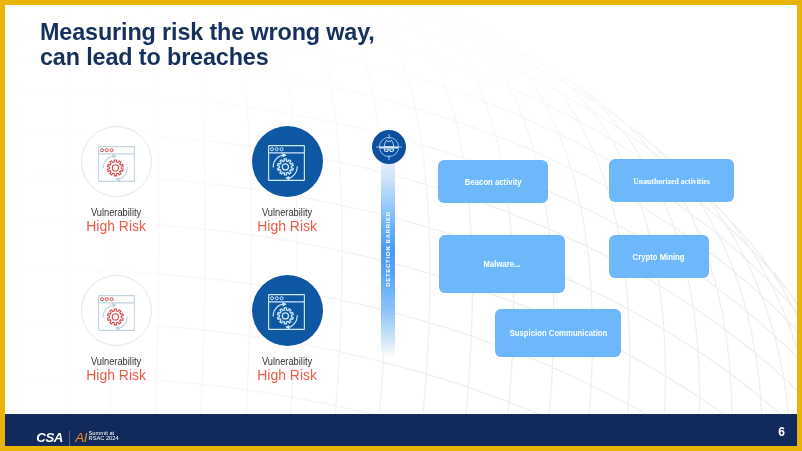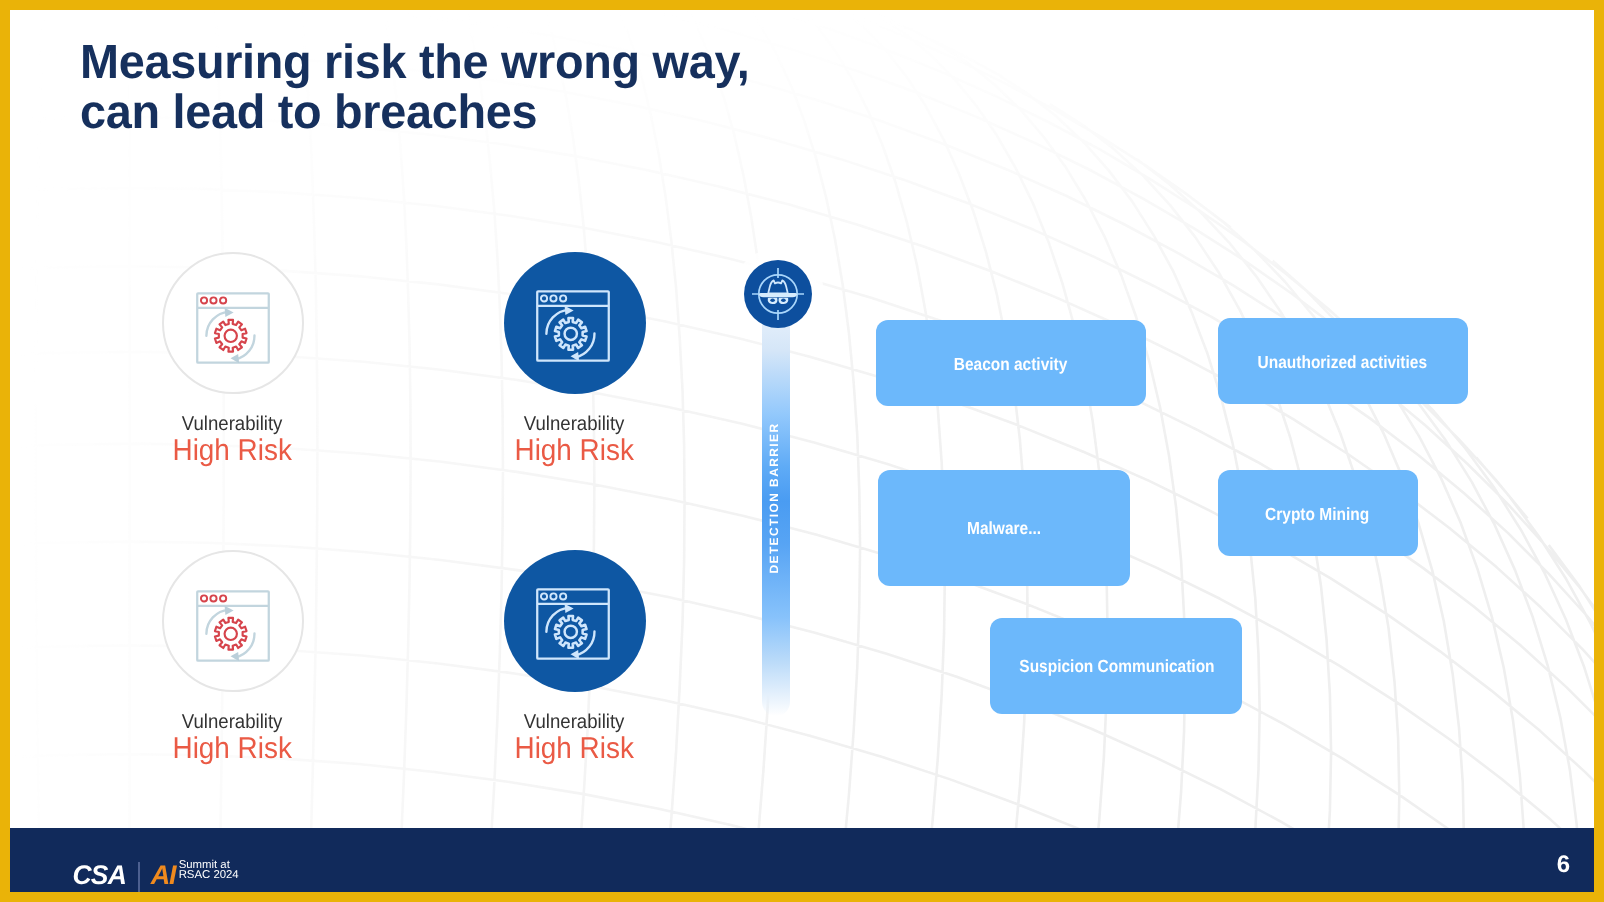--- a/index.html
+++ b/index.html
@@ -58,21 +58,21 @@
         display:flex;align-items:center;justify-content:center;
         color:#ffffff;font-size:8.8px;font-weight:bold;letter-spacing:0px;}
   .bbox>span{display:inline-block;transform:scaleX(0.88);white-space:nowrap;}
 
   
   #footer{position:absolute;left:-1px;bottom:-1px;width:802px;height:33px;background:#112a5b;}
   #logo{position:absolute;left:32px;top:17px;height:40px;display:flex;align-items:flex-start;}
   #logoCSA{font-size:13.5px;font-weight:bold;font-style:italic;color:#ffffff;
            letter-spacing:-0.4px;line-height:1;display:inline-block;transform:scaleX(0.98);}
   #logoDiv{display:inline-block;width:1px;height:15px;background:#4d6090;margin:0 5px 0 6px;}
-  #logoAI{font-size:13.5px;font-weight:bold;font-style:italic;color:#f08a1e;
+  #logoAI{font-size:13.5px;font-weight:normal;font-style:italic;color:#f08a1e;
           letter-spacing:-0.5px;line-height:1;display:inline-block;}
   #logoSub{display:inline-flex;flex-direction:column;justify-content:center;
            margin-left:1.5px;color:#ffffff;font-size:5.7px;line-height:5.3px;letter-spacing:0px;
            padding-bottom:0.5px;}
   #pageno{position:absolute;right:21px;top:1px;height:33px;display:flex;align-items:center;
           color:#ffffff;font-size:12px;font-weight:bold;}
 </style>
 </head>
 <body>
 
@@ -206,24 +206,24 @@
       <path d="M7.5,17.3 C7.5,16.75 8.1,16.5 9.0,16.5 L25.0,16.5 C25.9,16.5 26.5,16.75 26.5,17.3 C26.5,18.15 25.6,18.6 24.3,18.6 L9.7,18.6 C8.4,18.6 7.5,18.15 7.5,17.3 Z" fill="#d7ecfd"></path>
       <path d="M11.9,19.3 C11.9,19.0 12.15,18.85 12.6,18.85 L16.1,18.85 C16.5,18.85 16.7,19.05 16.7,19.45 L16.7,20.2 C16.7,21.35 15.75,22.05 14.35,22.05 C12.95,22.05 11.9,21.25 11.9,20.1 Z" fill="#d7ecfd"></path>
       <path d="M22.1,19.3 C22.1,19.0 21.85,18.85 21.4,18.85 L17.9,18.85 C17.5,18.85 17.3,19.05 17.3,19.45 L17.3,20.2 C17.3,21.35 18.25,22.05 19.65,22.05 C21.05,22.05 22.1,21.25 22.1,20.1 Z" fill="#d7ecfd"></path>
       <g fill="#0d4f9e">
         <ellipse cx="14.3" cy="20.15" rx="1.15" ry="0.9"></ellipse>
         <ellipse cx="19.7" cy="20.15" rx="1.15" ry="0.9"></ellipse>
       </g>
     </svg>
   </div>
 
-  <div class="bbox" style="left:433px;top:155px;width:135px;height:43px;">
+  <div class="bbox" style="left:433px;top:155px;width:110px;height:43px;">
       <span>Beacon activity</span>
     </div>
-  <div class="bbox" style="left:604px;top:154px;width:125px;height:43px;">
+  <div class="bbox" style="left:604px;top:154px;width:125px;height:43px;font-family:Liberation Serif, serif;">
       <span>Unauthorized activities</span>
     </div>
   <div class="bbox" style="left:434px;top:230px;width:126px;height:58px;">
       <span>Malware...</span>
     </div>
   <div class="bbox" style="left:604px;top:230px;width:100px;height:43px;">
       <span>Crypto Mining</span>
     </div>
   <div class="bbox" style="left:490px;top:304px;width:126px;height:48px;">
       <span>Suspicion Communication</span>

